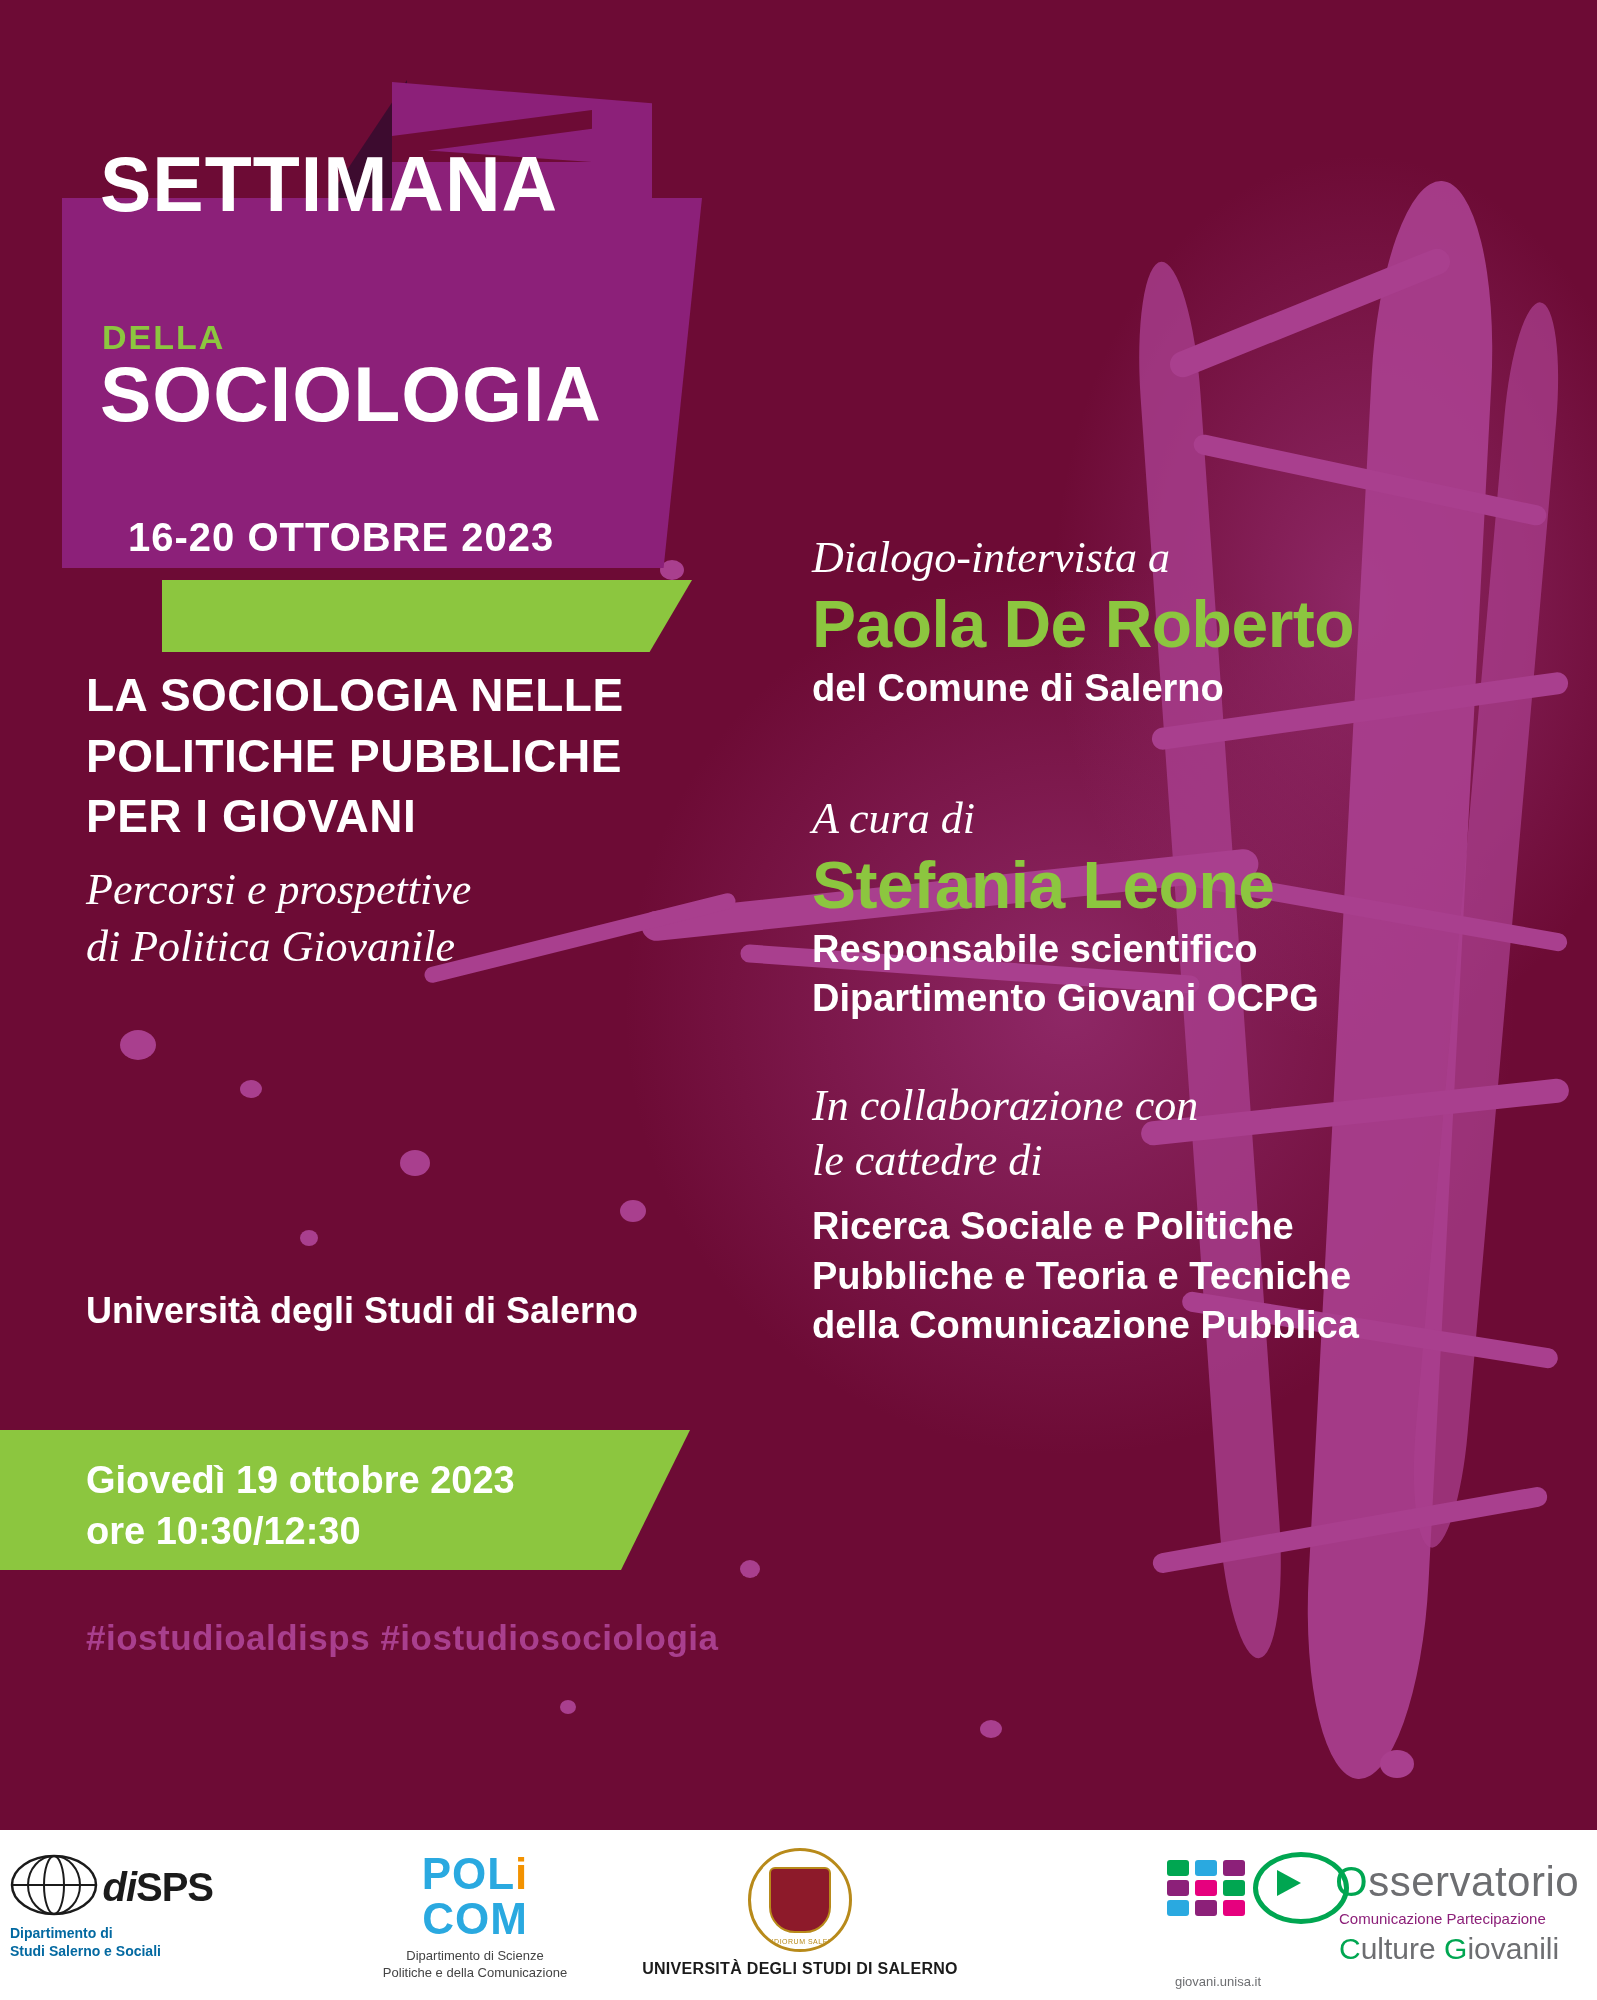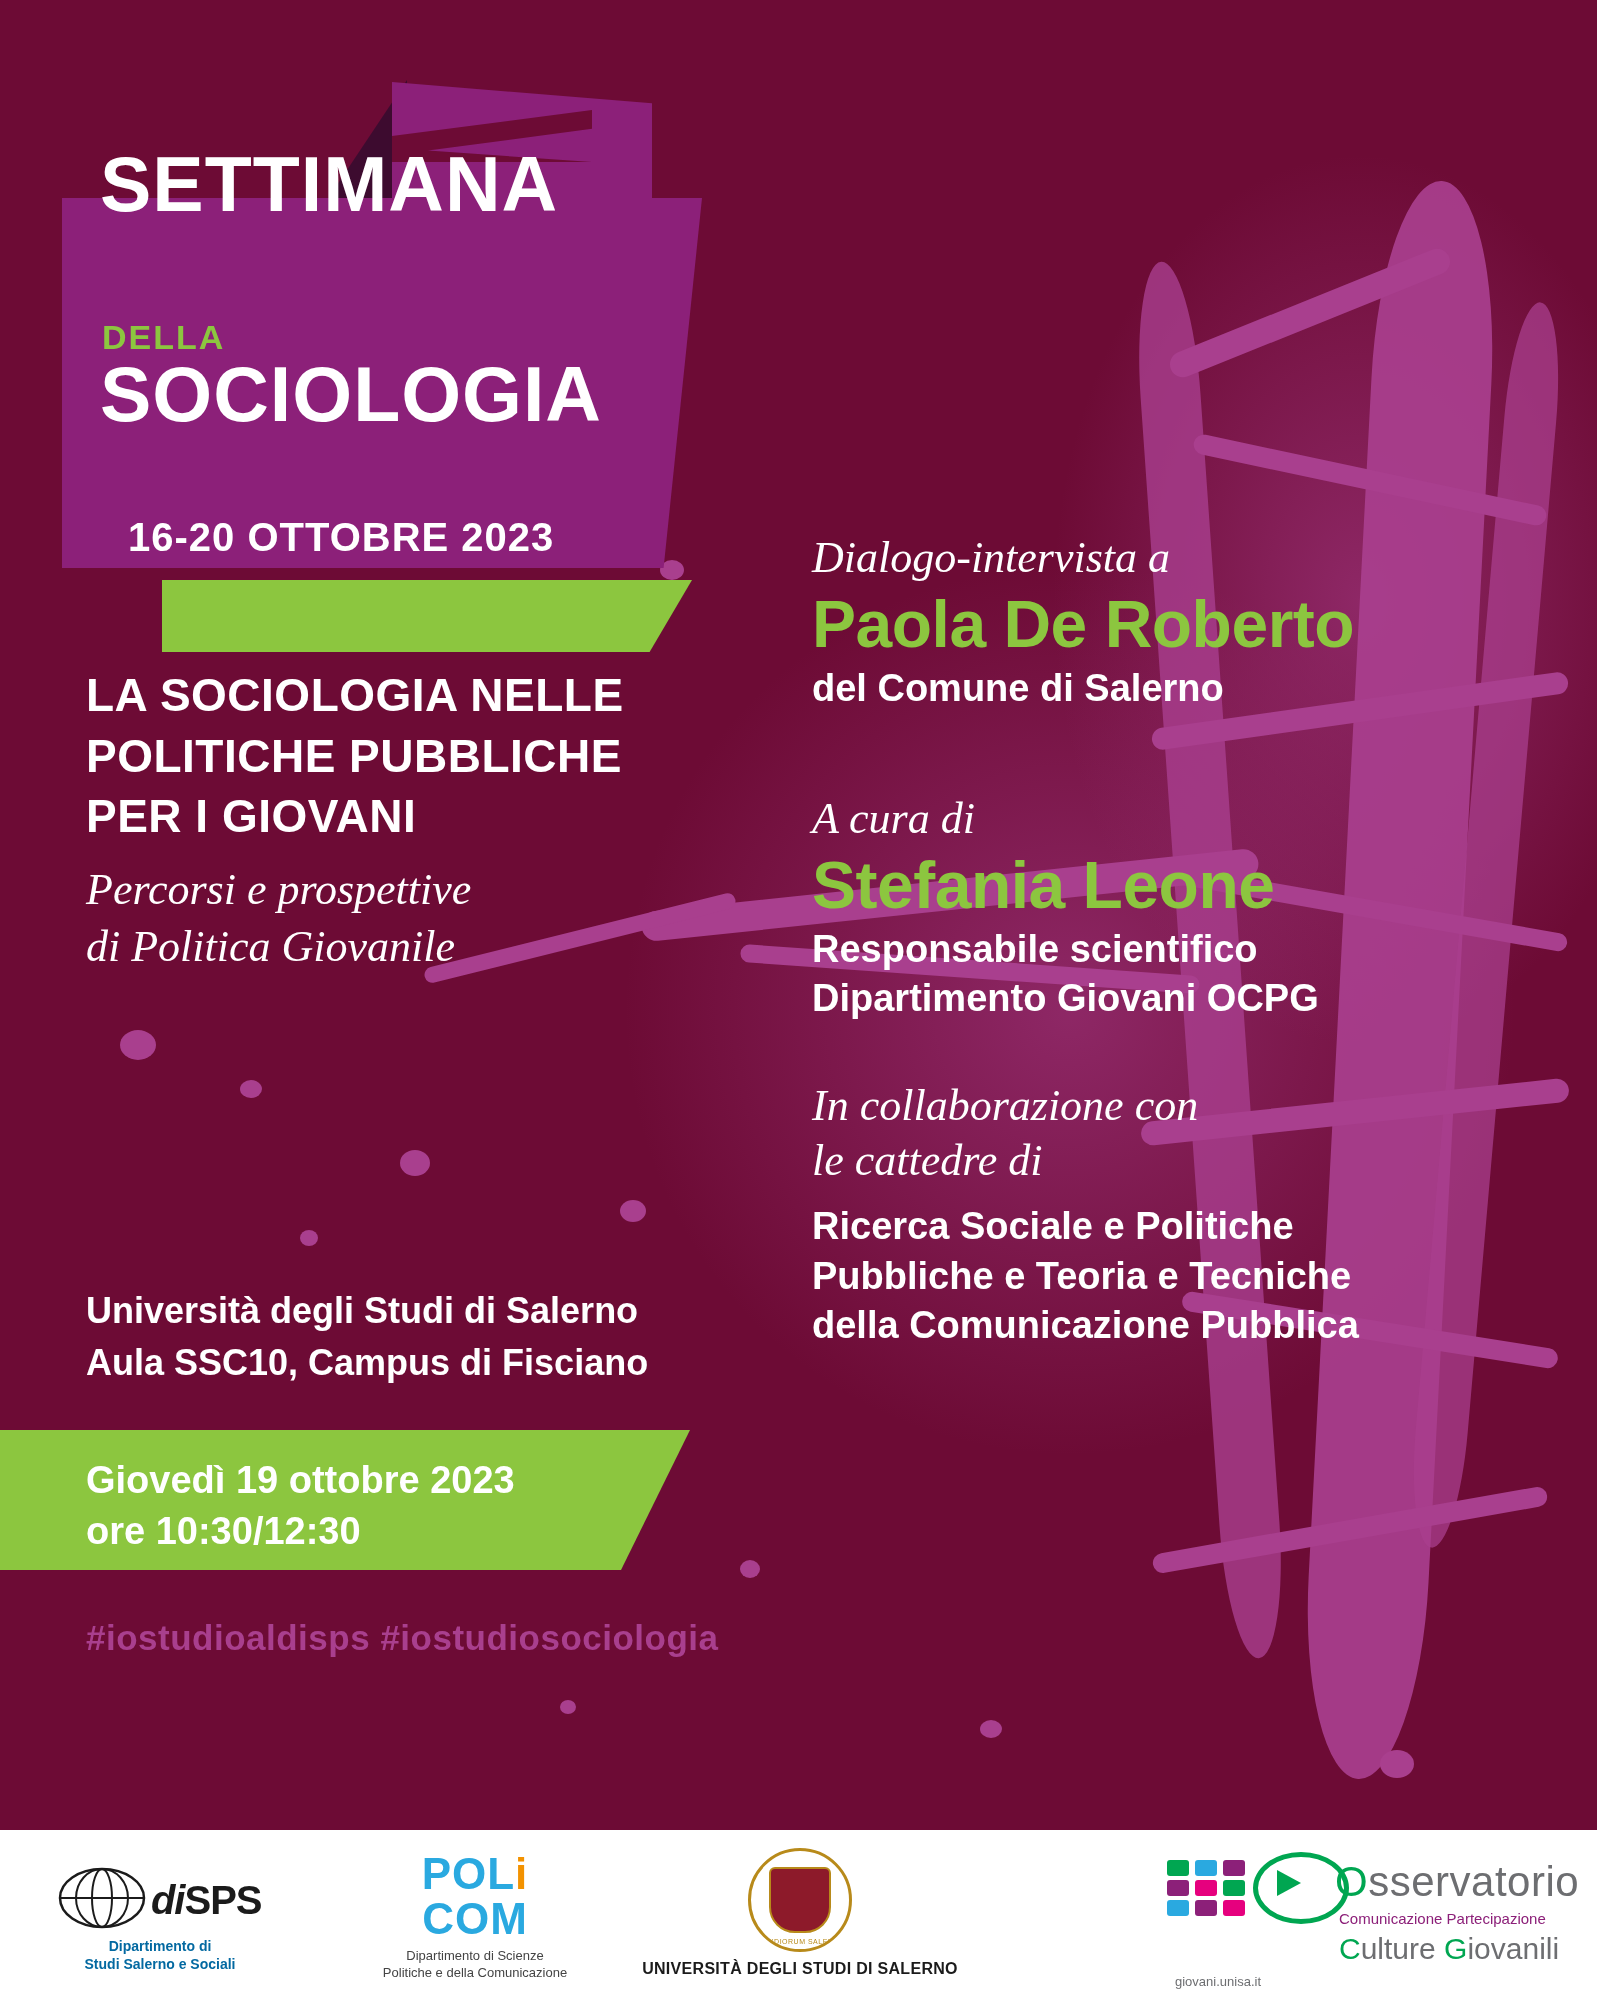--- a/index.html
+++ b/index.html
@@ -276,23 +276,23 @@
     background: #ffffff;
   }
   .footer-inner {
     position: relative;
     width: 100%;
     height: 100%;
   }
   .logo-disps {
     position: absolute;
     left: 10px;
-    top: 36px;
+    top: 23px;
     width: 300px;
-    text-align: center;
+    text-align: left;
   }
   .disps-mark {
     display: inline-block;
     vertical-align: middle;
   }
   .disps-word {
     display: inline-block;
     vertical-align: middle;
     font-size: 40px;
     font-weight: bold;
@@ -506,21 +506,20 @@
       <div>PER I GIOVANI</div>
     </div>
     <div class="subtitle">
       <div>Percorsi e prospettive</div>
       <div>di Politica Giovanile</div>
     </div>
   </div>
 
   <div class="venue">
     <div>Università degli Studi di Salerno</div>
-    <div>Aula SSC10, Campus di Fisciano</div>
   </div>
 
   <div class="date-band"></div>
   <div class="date-text">
     <div>Giovedì 19 ottobre 2023</div>
     <div>ore 10:30/12:30</div>
   </div>
 
   <div class="hashtags">#iostudioaldisps #iostudiosociologia</div>
 

